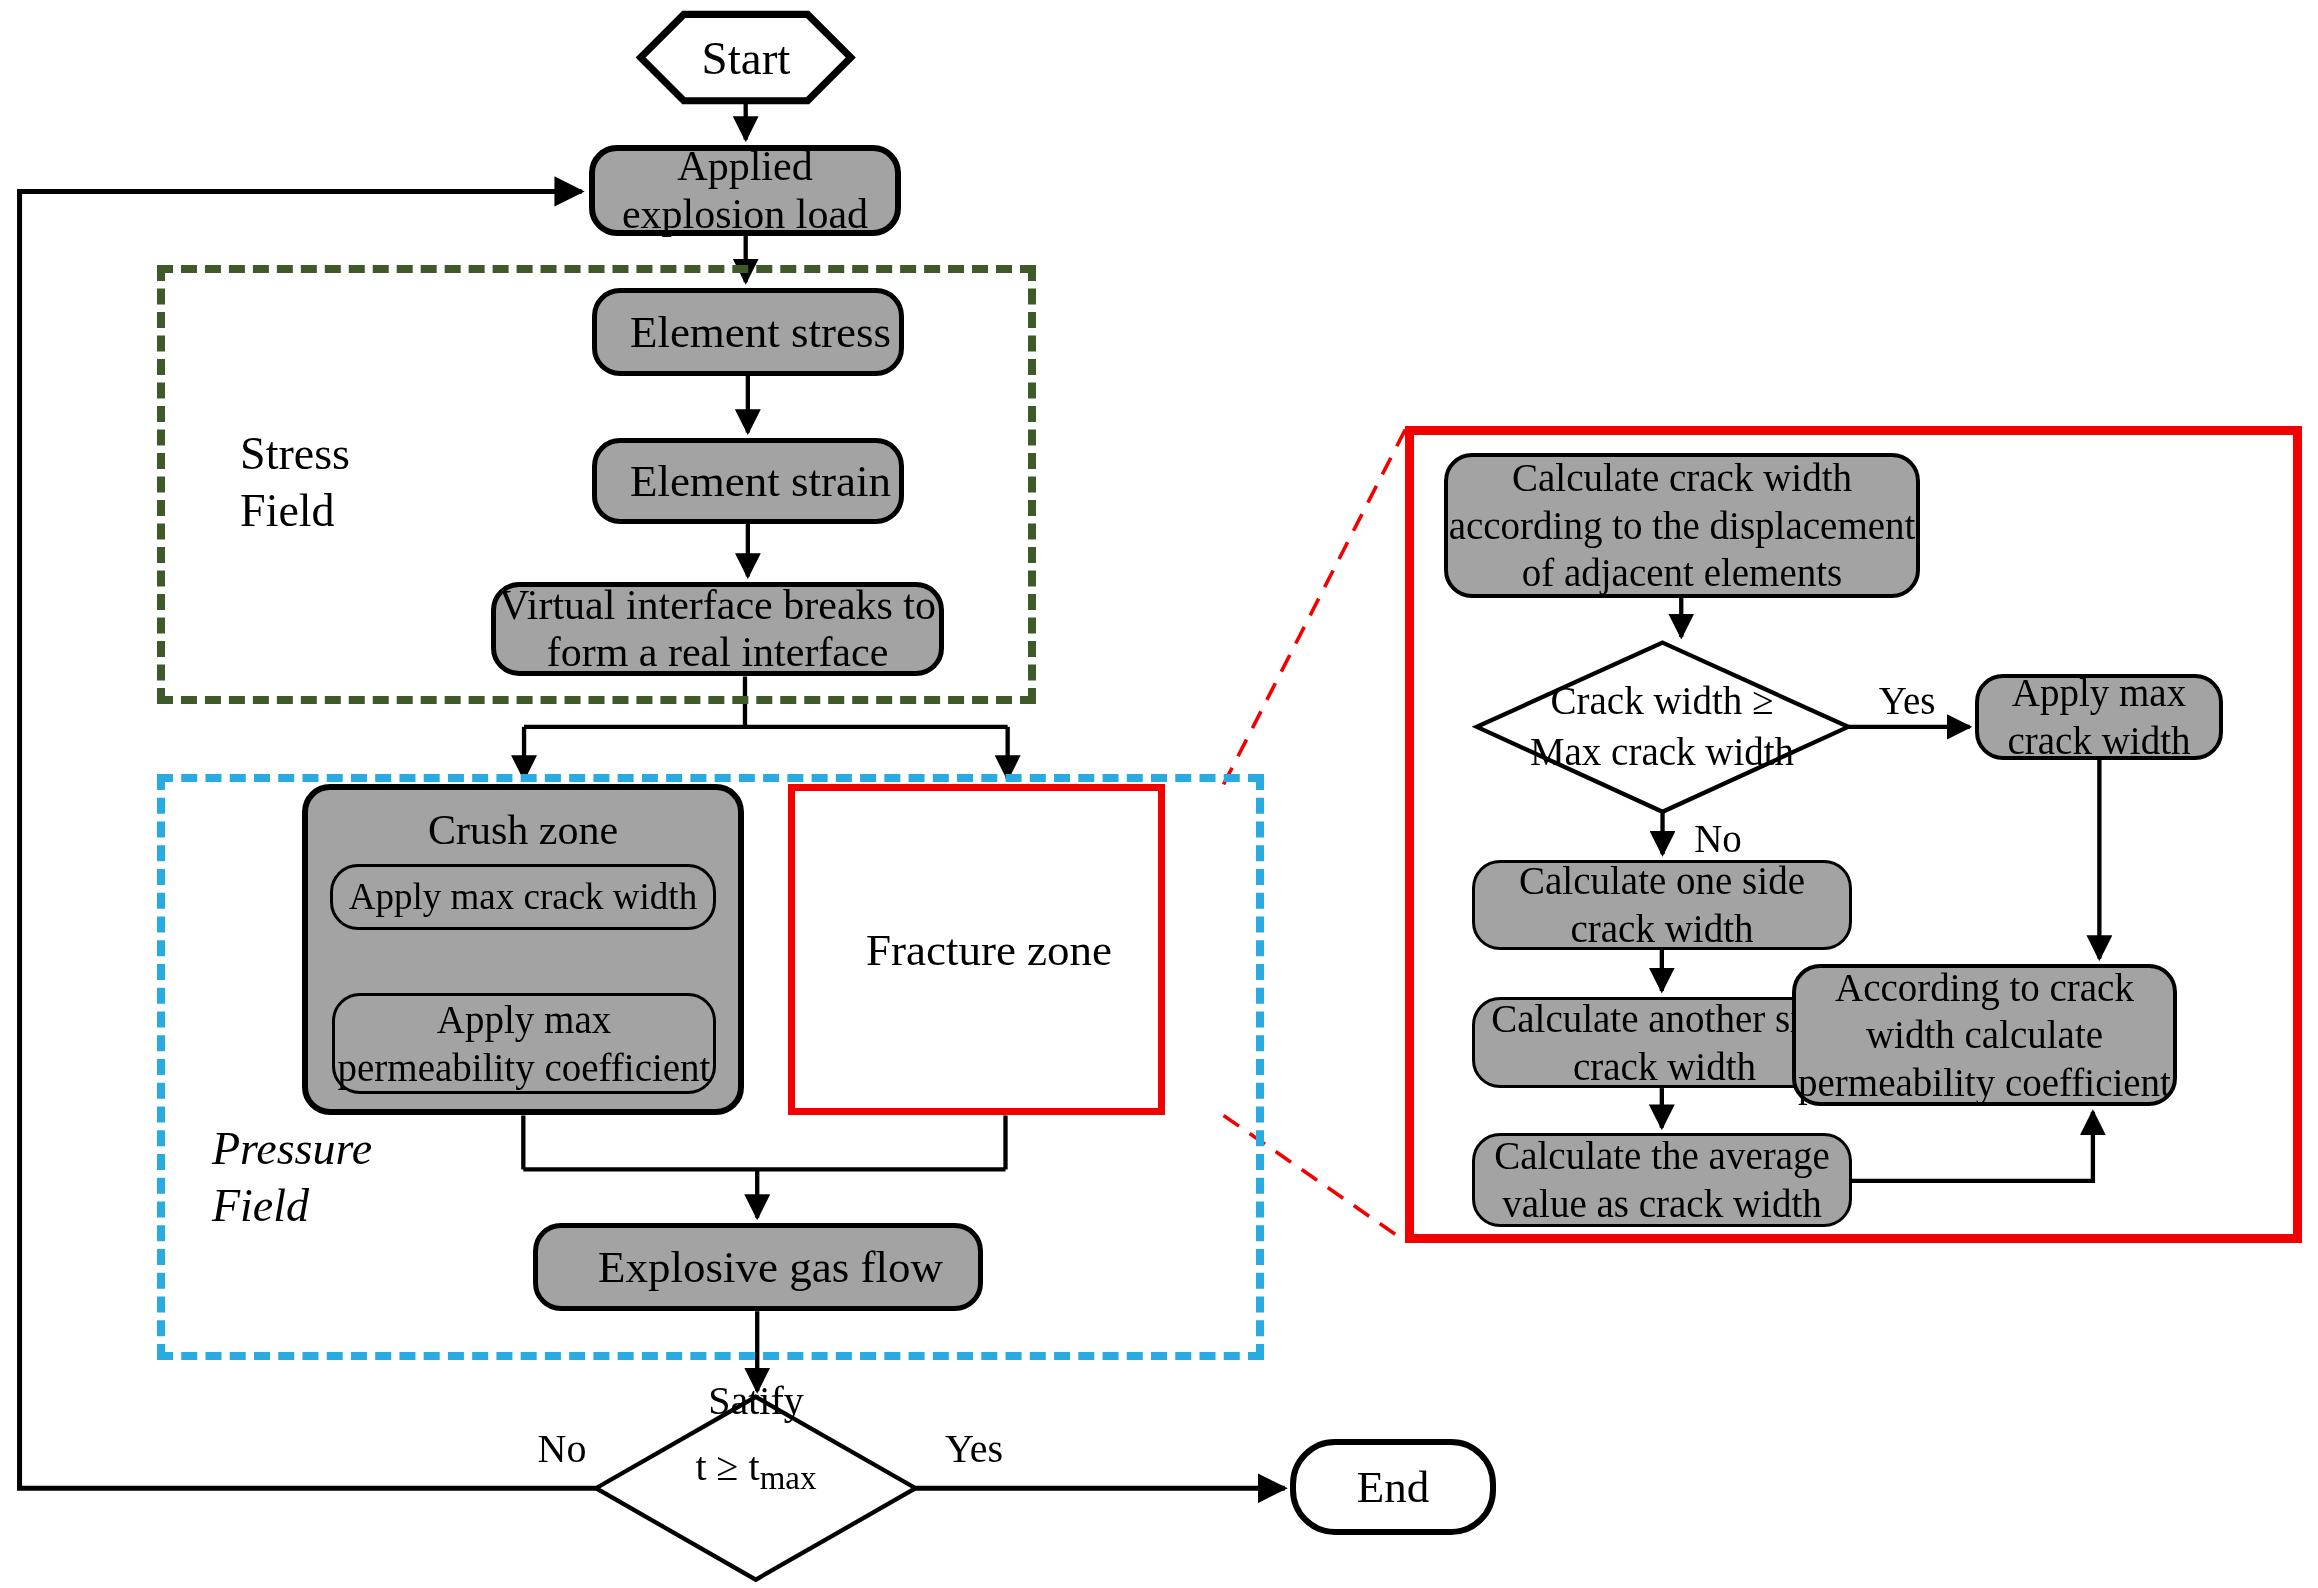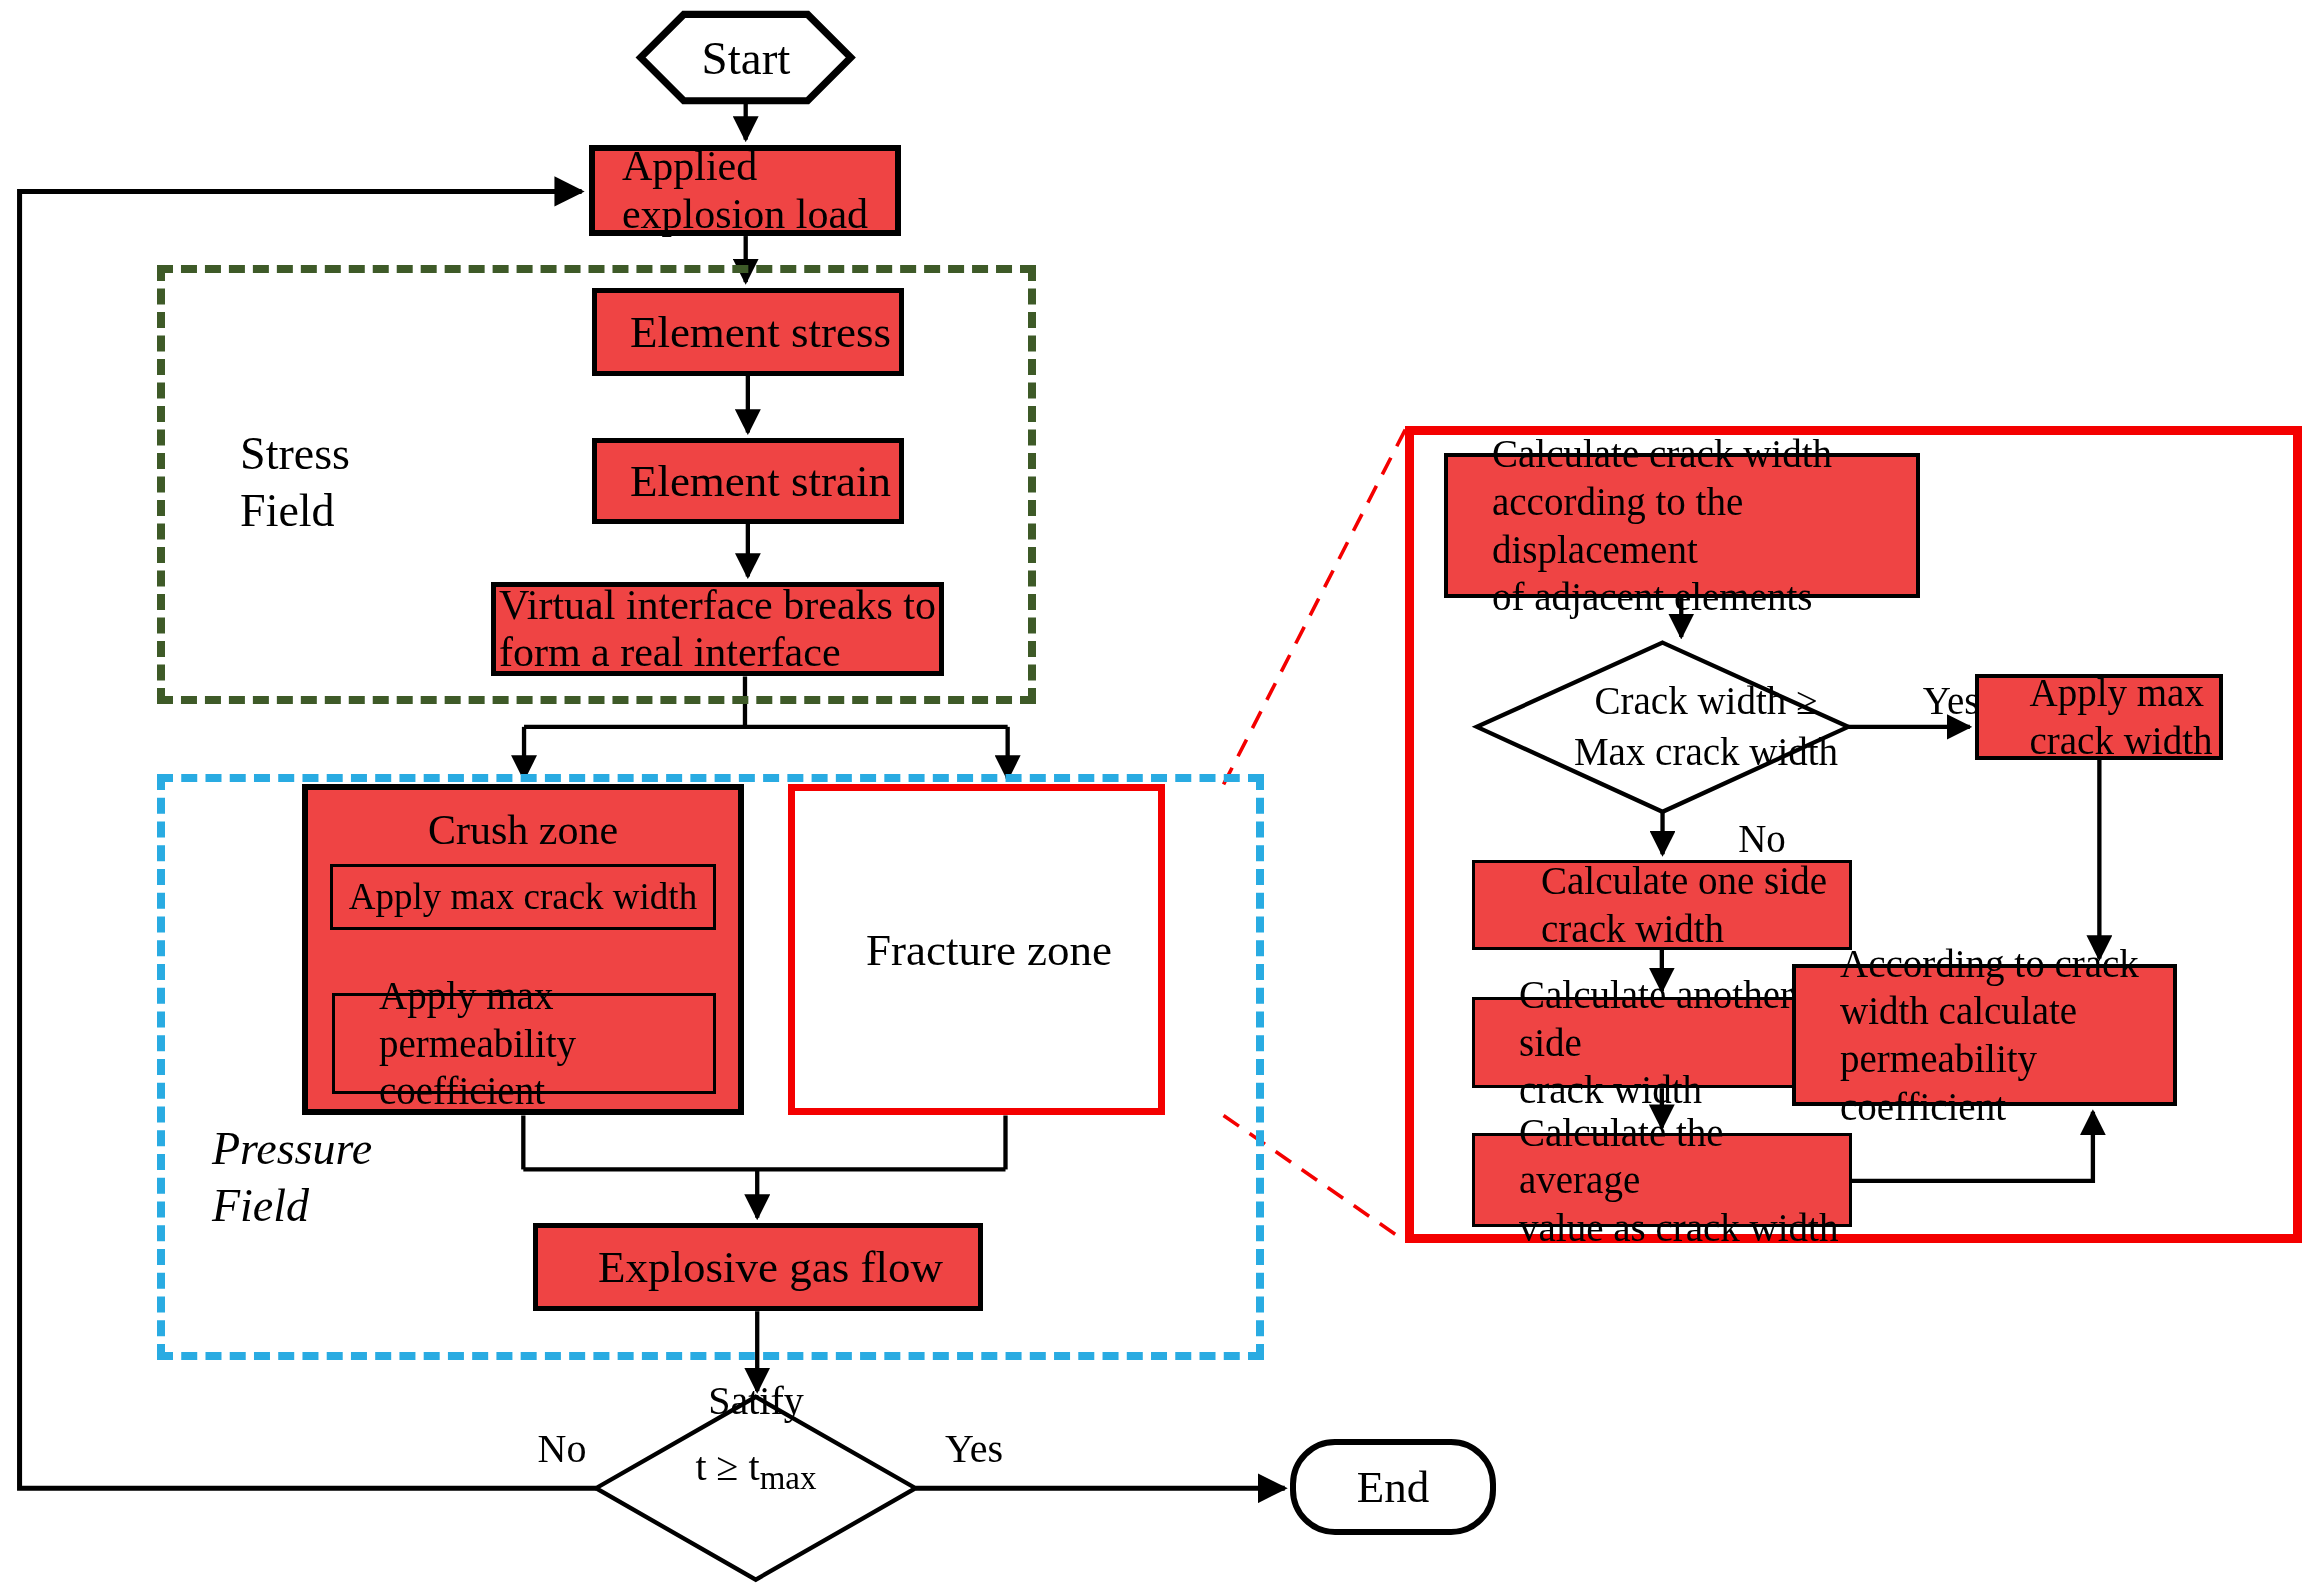--- a/index.html
+++ b/index.html
@@ -2,31 +2,31 @@
 <html style="font-size:11.5px"><head>
 <meta charset="utf-8">
 <style>
   html,body{margin:0;padding:0;}
   body{
     width:2319px;height:1589px;position:relative;background:#ffffff;
     font-family:"Liberation Serif", serif;color:#000;
   }
   svg.wires{position:absolute;left:0;top:0;z-index:1;}
   .box{
-    position:absolute;box-sizing:border-box;background:#ef4444;
+    position:absolute;box-sizing:border-box;background:#a3a3a3;
     display:flex;align-items:center;justify-content:center;
-    text-align:left;white-space:pre-line;z-index:2;line-height:1.12;
+    text-align:center;white-space:pre-line;z-index:2;line-height:1.12;border-radius:28px;
   }
   .b9{border:6.5px solid #000;}
   .b8{border:5.8px solid #000;}
   .b6{border:4.3px solid #000;}
   .b5{border:3.6px solid #000;}
   .f62{font-size:45px;padding-left:25px;}
   .f58{font-size:42px;}
-  .f54{font-size:39px;line-height:1.22;padding-left:44px;}
+  .f54{font-size:39px;line-height:1.22;}
   .f52{font-size:37px;}
   .region{position:absolute;box-sizing:border-box;background:transparent;z-index:1;}
   .region.green{border:8.6px dashed #3e5a28;}
   .region.blue{border:8.6px dashed #29abe2;}
   .region.redpanel{border:9.4px solid #f40000;}
   .fracture{
     position:absolute;box-sizing:border-box;border:7.2px solid #f40000;background:#fff;
     display:flex;align-items:center;justify-content:center;z-index:2;
   }
   .label{

